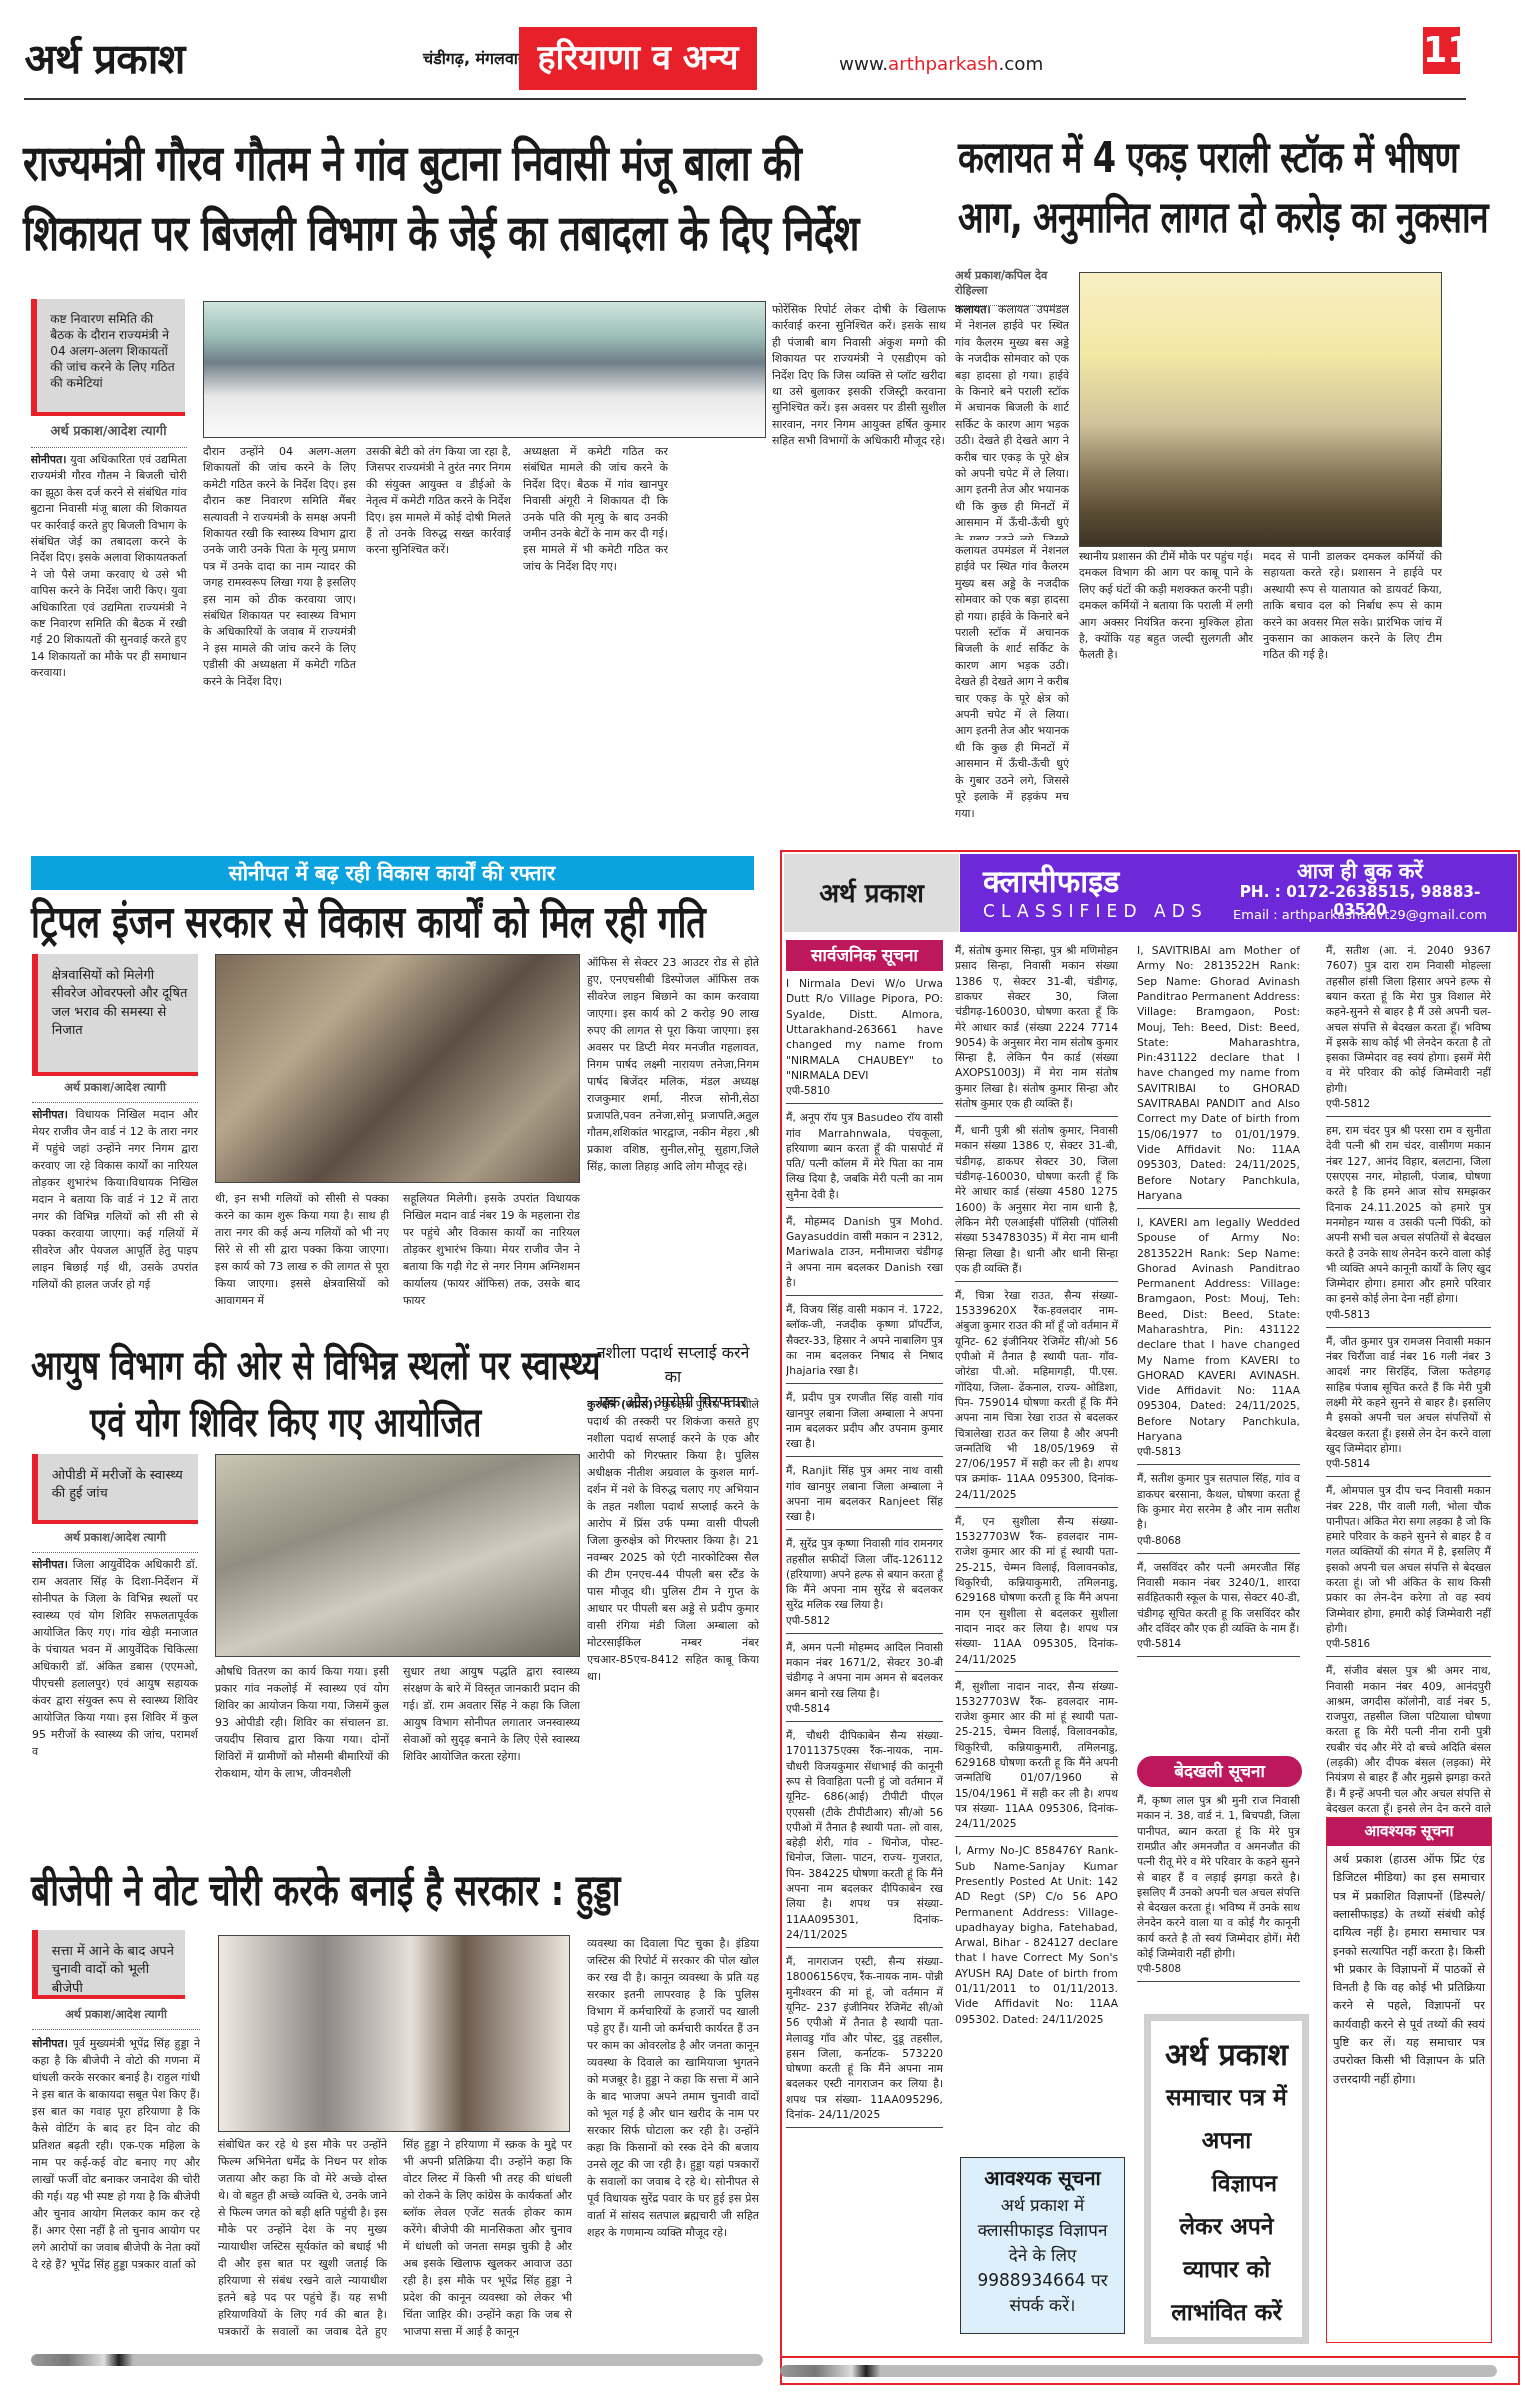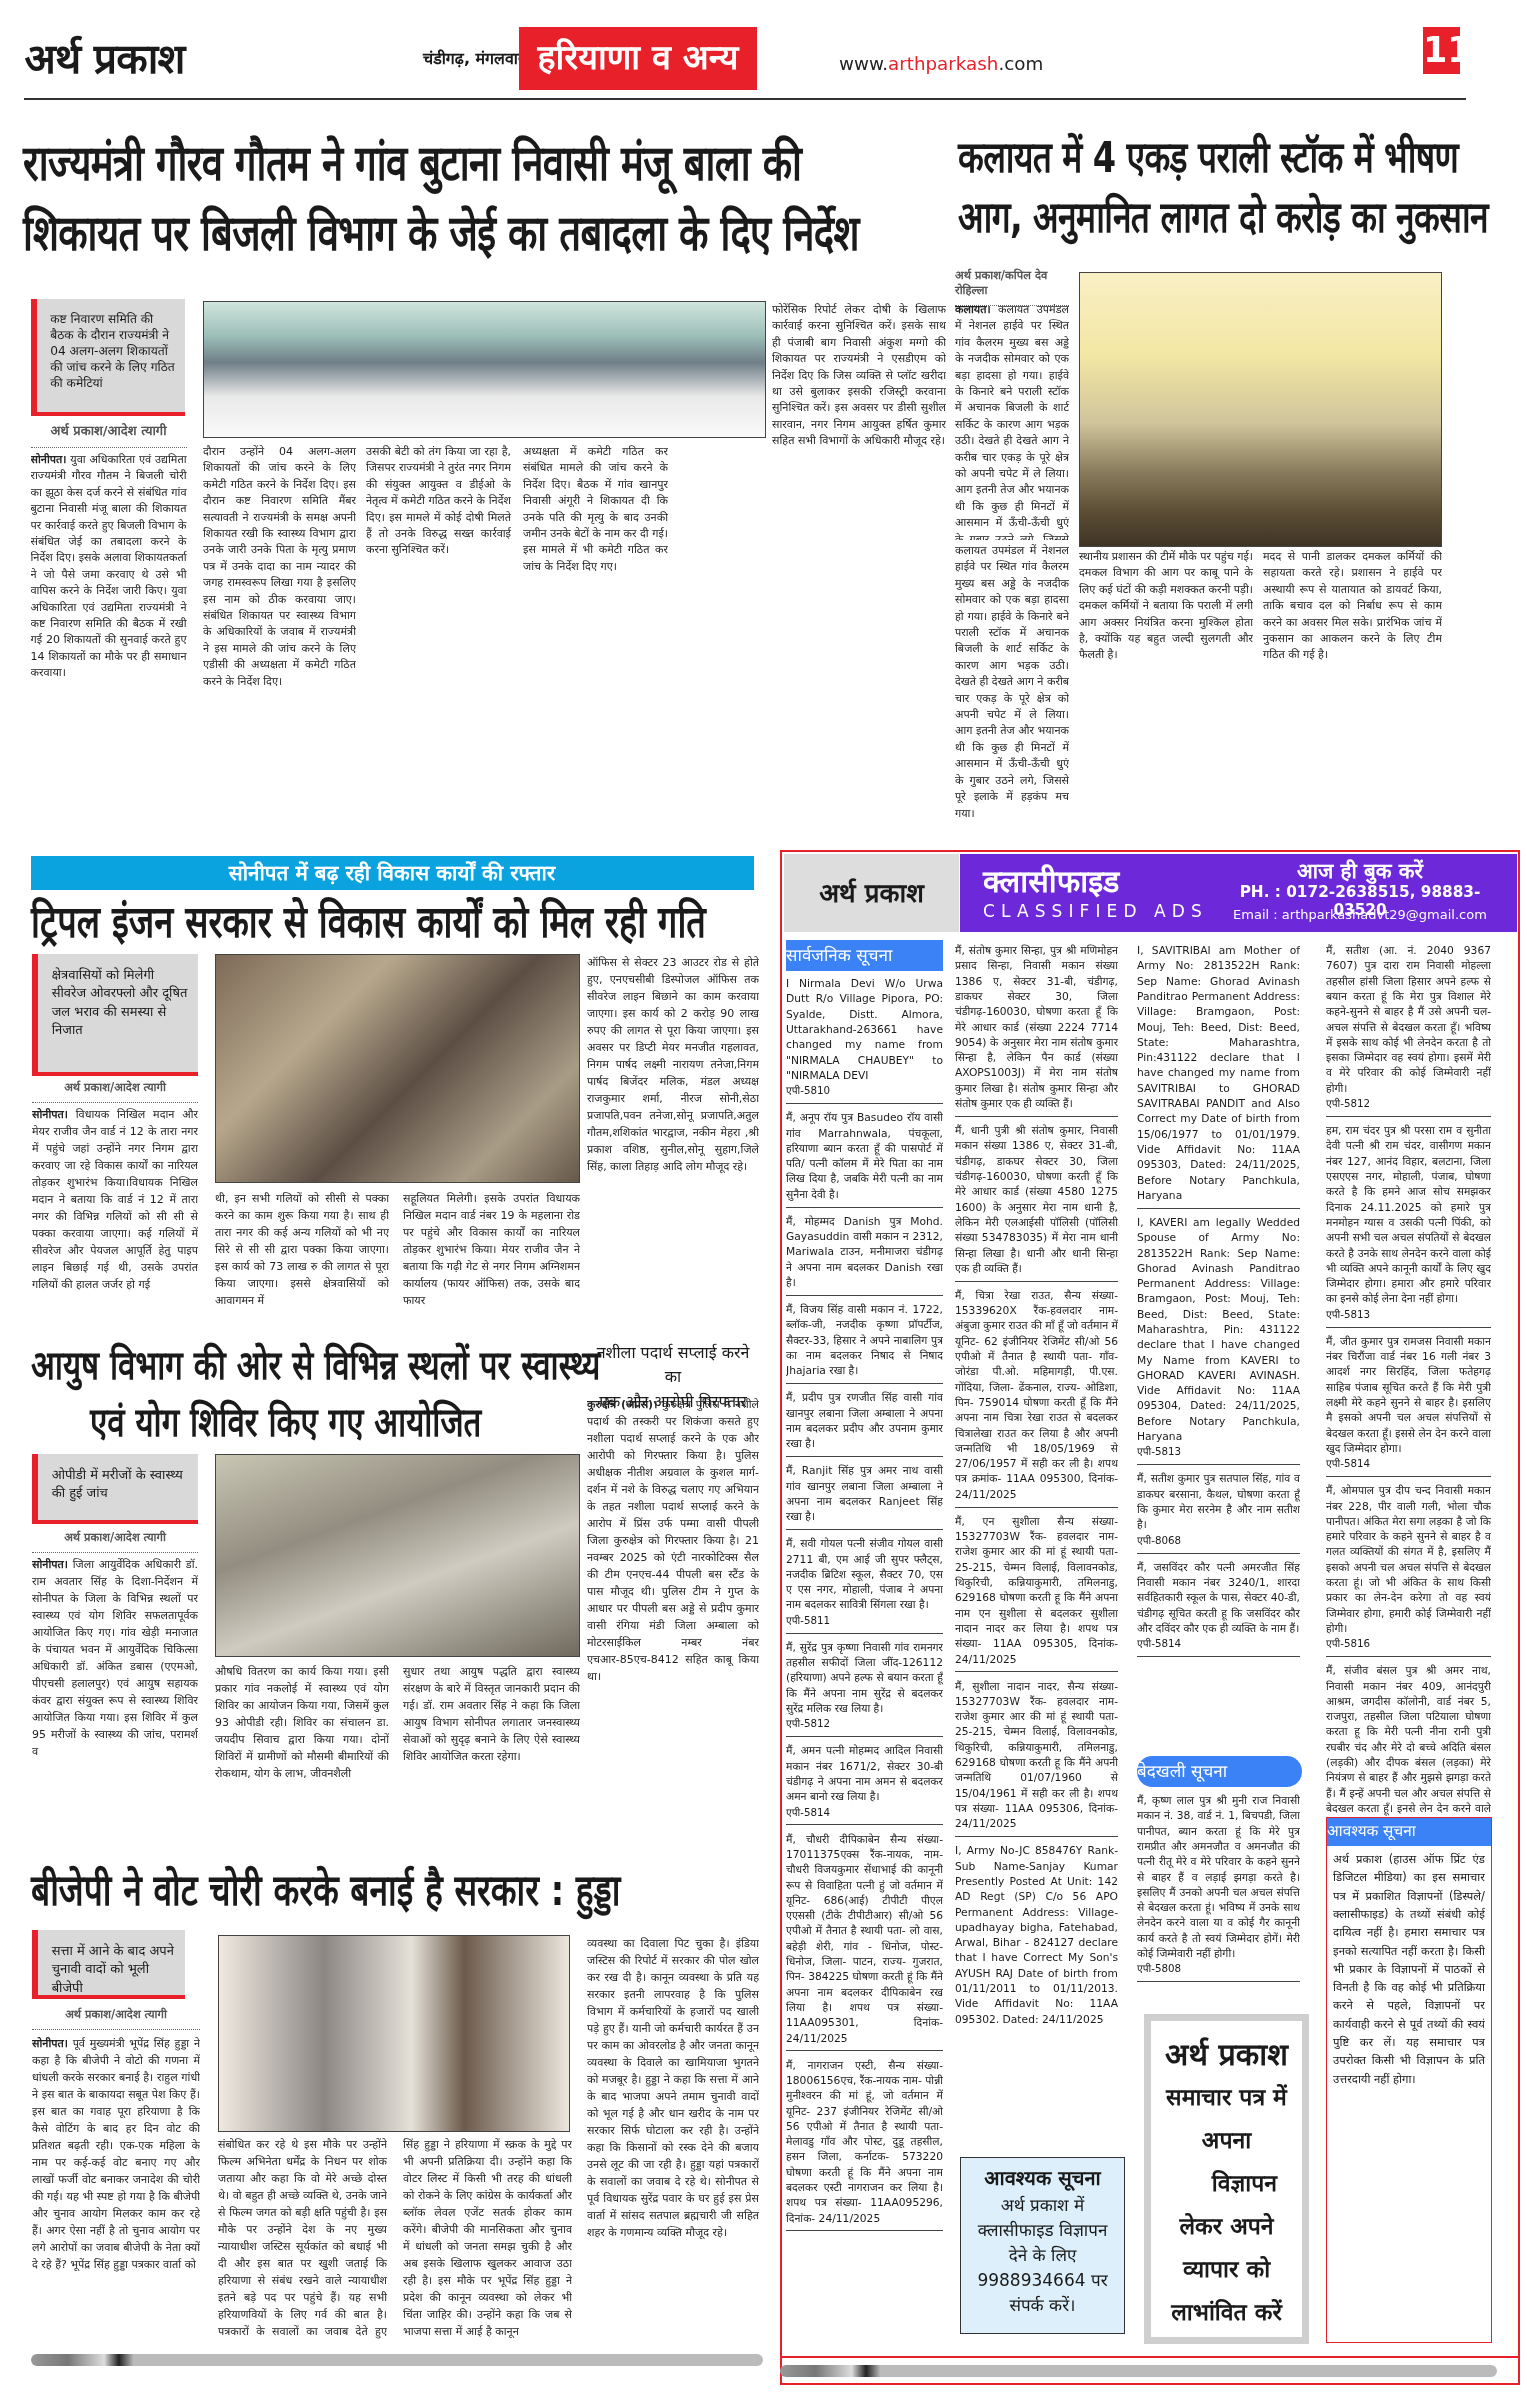--- a/index.html
+++ b/index.html
@@ -25,21 +25,21 @@
 .cls-header-left{left:784px;top:854px;width:175px;height:78px;background:#ddd;font-size:26px;font-weight:bold;line-height:78px;text-align:center;font-family:"DejaVu Serif",serif}
 .cls-header-red{left:960px;top:854px;width:557px;height:78px;background:#6d28d9;color:#fff}
 .cls-title{left:23px;top:4.6px;font-size:30.5px;font-weight:bold}
 .cls-sub{left:23px;top:47px;font-size:17px;letter-spacing:6.1px}
 .cls-book{left:259px;top:1.5px;width:282px;font-size:20.6px;font-weight:bold;text-align:center}
 .cls-phone{left:259px;top:29px;width:282px;font-size:15.3px;text-align:center;font-weight:bold}
 .cls-email{left:259px;top:53px;width:282px;font-size:13px;text-align:center}
 .cls-col{font-size:10.7px;line-height:15.3px;text-align:justify}
 .cls-col .ad{border-bottom:1.5px solid #444;padding:3.1px 0 4.6px;margin-bottom:3.1px}
 .cls-col .code{font-size:10.3px}
-.red-tab{background:#3b82f6;color:#fff;font-weight:normal;font-size:17px;text-align:left;line-height:30.5px}
+.red-tab{background:#be185d;color:#fff;font-weight:bold;font-size:17px;text-align:center;line-height:30.5px}
 .notice-blue{background:#dceffa;border:1.5px solid #333;text-align:center;font-size:17px;line-height:25px;padding:6.1px}
 .ad-box{border:7.6px solid #cfcfcf;text-align:center;font-size:27.5px;line-height:44px;font-weight:bold;padding-top:12.2px;background:#fff}
 .bottombar{height:12.2px;background:linear-gradient(to right,#999 0,#777 5%,#ddd 10%,#222 12%,#bbb 14%,#bbb 100%);border-radius:6.1px}
 .fire-img{background:linear-gradient(180deg,#f8efc4 0%,#f3e7a4 30%,#cfc49b 55%,#8c7f5f 72%,#5a4c33 88%,#3f3425 100%)}
 .meet-img{background:linear-gradient(180deg,#cfe5dd 0%,#9cbfb8 25%,#6f7e88 45%,#e9e9e9 70%,#fafafa 100%)}
 .street-img{background:linear-gradient(135deg,#7d6a57 0%,#b7a88d 30%,#5c4e44 55%,#a99c86 80%,#665849 100%)}
 .camp-img{background:linear-gradient(160deg,#c9c6b4 0%,#928d80 35%,#cfcbc0 60%,#6f6a5d 100%)}
 .press-img{background:linear-gradient(90deg,#efe9e0 0%,#8c8784 30%,#e5e1d8 55%,#6c5b4d 70%,#ebe6de 100%)}
 </style>
 </head>
@@ -134,24 +134,20 @@
     <div class="ad">
       <div>मैं, विजय सिंह वासी मकान नं. 1722, ब्लॉक-जी, नजदीक कृष्णा प्रॉपर्टीज, सैक्टर-33, हिसार ने अपने नाबालिग पुत्र का नाम बदलकर निषाद से निषाद Jhajaria रखा है।</div>
     </div>
     <div class="ad">
       <div>मैं, प्रदीप पुत्र रणजीत सिंह वासी गांव खानपुर लबाना जिला अम्बाला ने अपना नाम बदलकर प्रदीप और उपनाम कुमार रखा है।</div>
     </div>
     <div class="ad">
       <div>मैं, Ranjit सिंह पुत्र अमर नाथ वासी गांव खानपुर लबाना जिला अम्बाला ने अपना नाम बदलकर Ranjeet सिंह रखा है।</div>
     </div>
     <div class="ad">
-      <div>मैं, सवी गोयल पत्नी संजीव गोयल वासी 2711 बी, एम आई जी सुपर फ्लैट्स, नजदीक ब्रिटिश स्कूल, सैक्टर 70, एस ए एस नगर, मोहाली, पंजाब ने अपना नाम बदलकर सावित्री सिंगला रखा है।</div>
-      <div class="code">एपी-5811</div>
-    </div>
-    <div class="ad">
       <div>मैं, सुरेंद्र पुत्र कृष्णा निवासी गांव रामनगर तहसील सफीदों जिला जींद-126112 (हरियाणा) अपने हल्फ से बयान करता हूँ कि मैंने अपना नाम सुरेंद्र से बदलकर सुरेंद्र मलिक रख लिया है।</div>
       <div class="code">एपी-5812</div>
     </div>
     <div class="ad">
       <div>मैं, अमन पत्नी मोहम्मद आदिल निवासी मकान नंबर 1671/2, सेक्टर 30-बी चंडीगढ़ ने अपना नाम अमन से बदलकर अमन बानो रख लिया है।</div>
       <div class="code">एपी-5814</div>
     </div>
     <div class="ad">
       <div>मैं, चौधरी दीपिकाबेन सैन्य संख्या- 17011375एक्स रैंक-नायक, नाम- चौधरी विजयकुमार सेंधाभाई की कानूनी रूप से विवाहिता पत्नी हुं जो वर्तमान में यूनिट- 686(आई) टीपीटी पीएल एएससी (टीके टीपीटीआर) सी/ओ 56 एपीओ में तैनात है स्थायी पता- लो वास, बहेड़ी शेरी, गांव - धिनोज, पोस्ट- धिनोज, जिला- पाटन, राज्य- गुजरात, पिन- 384225 घोषणा करती हूं कि मैंने अपना नाम बदलकर दीपिकाबेन रख लिया है। शपथ पत्र संख्या- 11AA095301, दिनांक- 24/11/2025</div>
     </div>

